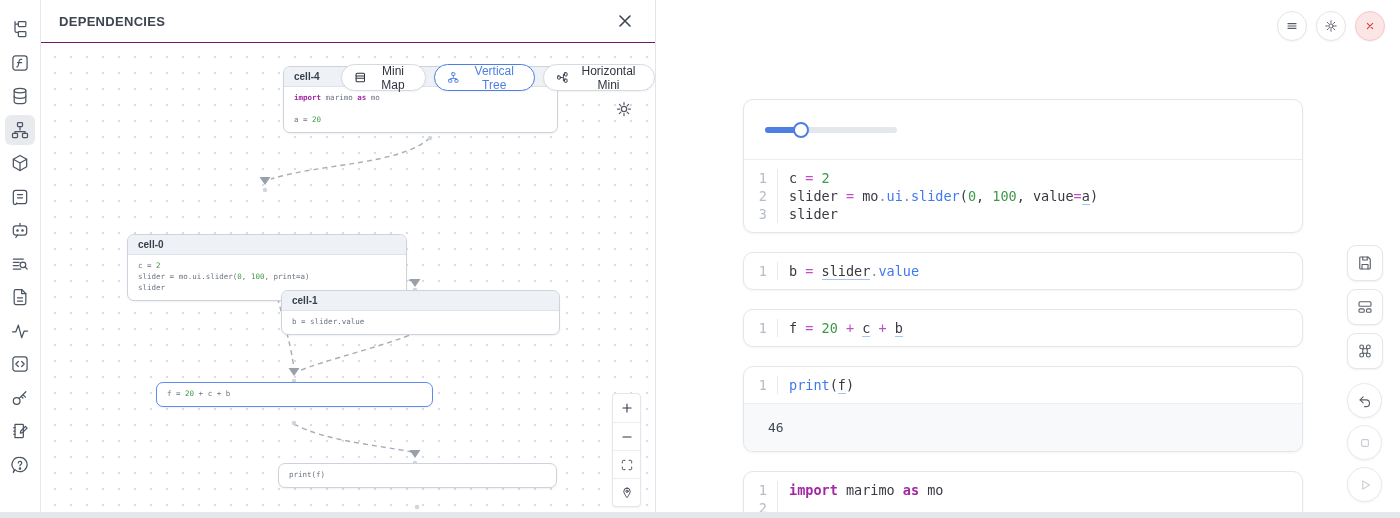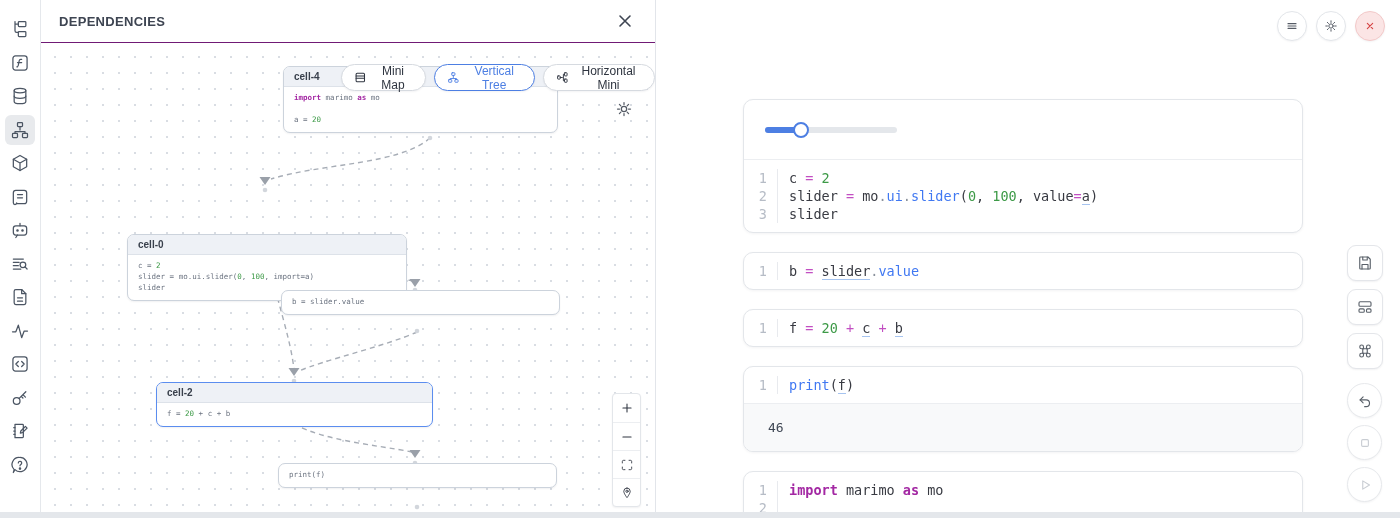--- a/index.html
+++ b/index.html
@@ -246,27 +246,27 @@
           <circle cx="374" cy="420" r="2.3" class="g-dot"></circle>
           <circle cx="376" cy="464" r="2.3" class="g-dot"></circle>
         </svg>
       <div>
           <div class="g-node" style="left: 242px; top: 23px; width: 275px;">
             <div class="g-node-header">cell-4</div>
             <div class="g-node-body"><div><span class="tk-k">import </span><span class="tk-g">marimo </span><span class="tk-k">as </span><span class="tk-g">mo</span></div><div>&nbsp;</div><div><span class="tk-g">a = </span><span class="tk-n">20</span></div></div>
           </div>
           <div class="g-node" style="left: 86px; top: 147px; width: 280px; margin-top: 44px;">
             <div class="g-node-header">cell-0</div>
-            <div class="g-node-body"><div><span class="tk-g">c = </span><span class="tk-n">2</span></div><div><span class="tk-g">slider = mo.ui.slider(</span><span class="tk-n">0</span><span class="tk-g">, </span><span class="tk-n">100</span><span class="tk-g">, import=a)</span></div><div><span class="tk-g">slider</span></div></div>
+            <div class="g-node-body"><div><span class="tk-g">c = </span><span class="tk-n">2</span></div><div><span class="tk-g">slider = mo.ui.slider(</span><span class="tk-n">0</span><span class="tk-g">, </span><span class="tk-n">100</span><span class="tk-g">, print=a)</span></div><div><span class="tk-g">slider</span></div></div>
           </div>
           <div class="g-node" style="left: 240px; top: 247px; width: 279px;">
+            <div class="g-node-header">cell-1</div>
             <div class="g-node-body"><div><span class="tk-g">b = slider.value</span></div></div>
           </div>
           <div class="g-node selected" style="left: 115px; top: 339px; width: 277px;">
-            <div class="g-node-header">cell-2</div>
             <div class="g-node-body"><div><span class="tk-g">f = </span><span class="tk-n">20</span><span class="tk-g"> + c + b</span></div></div>
           </div>
           <div class="g-node" style="left: 237px; top: 420px; width: 279px;">
             <div class="g-node-body"><div><span class="tk-g">print(f)</span></div></div>
           </div>
         </div>
 
       <div class="graph-toolbar">
         <button class="gt-btn">
           <svg viewBox="0 0 24 24" fill="none" stroke="currentColor" stroke-width="2" stroke-linecap="round">

